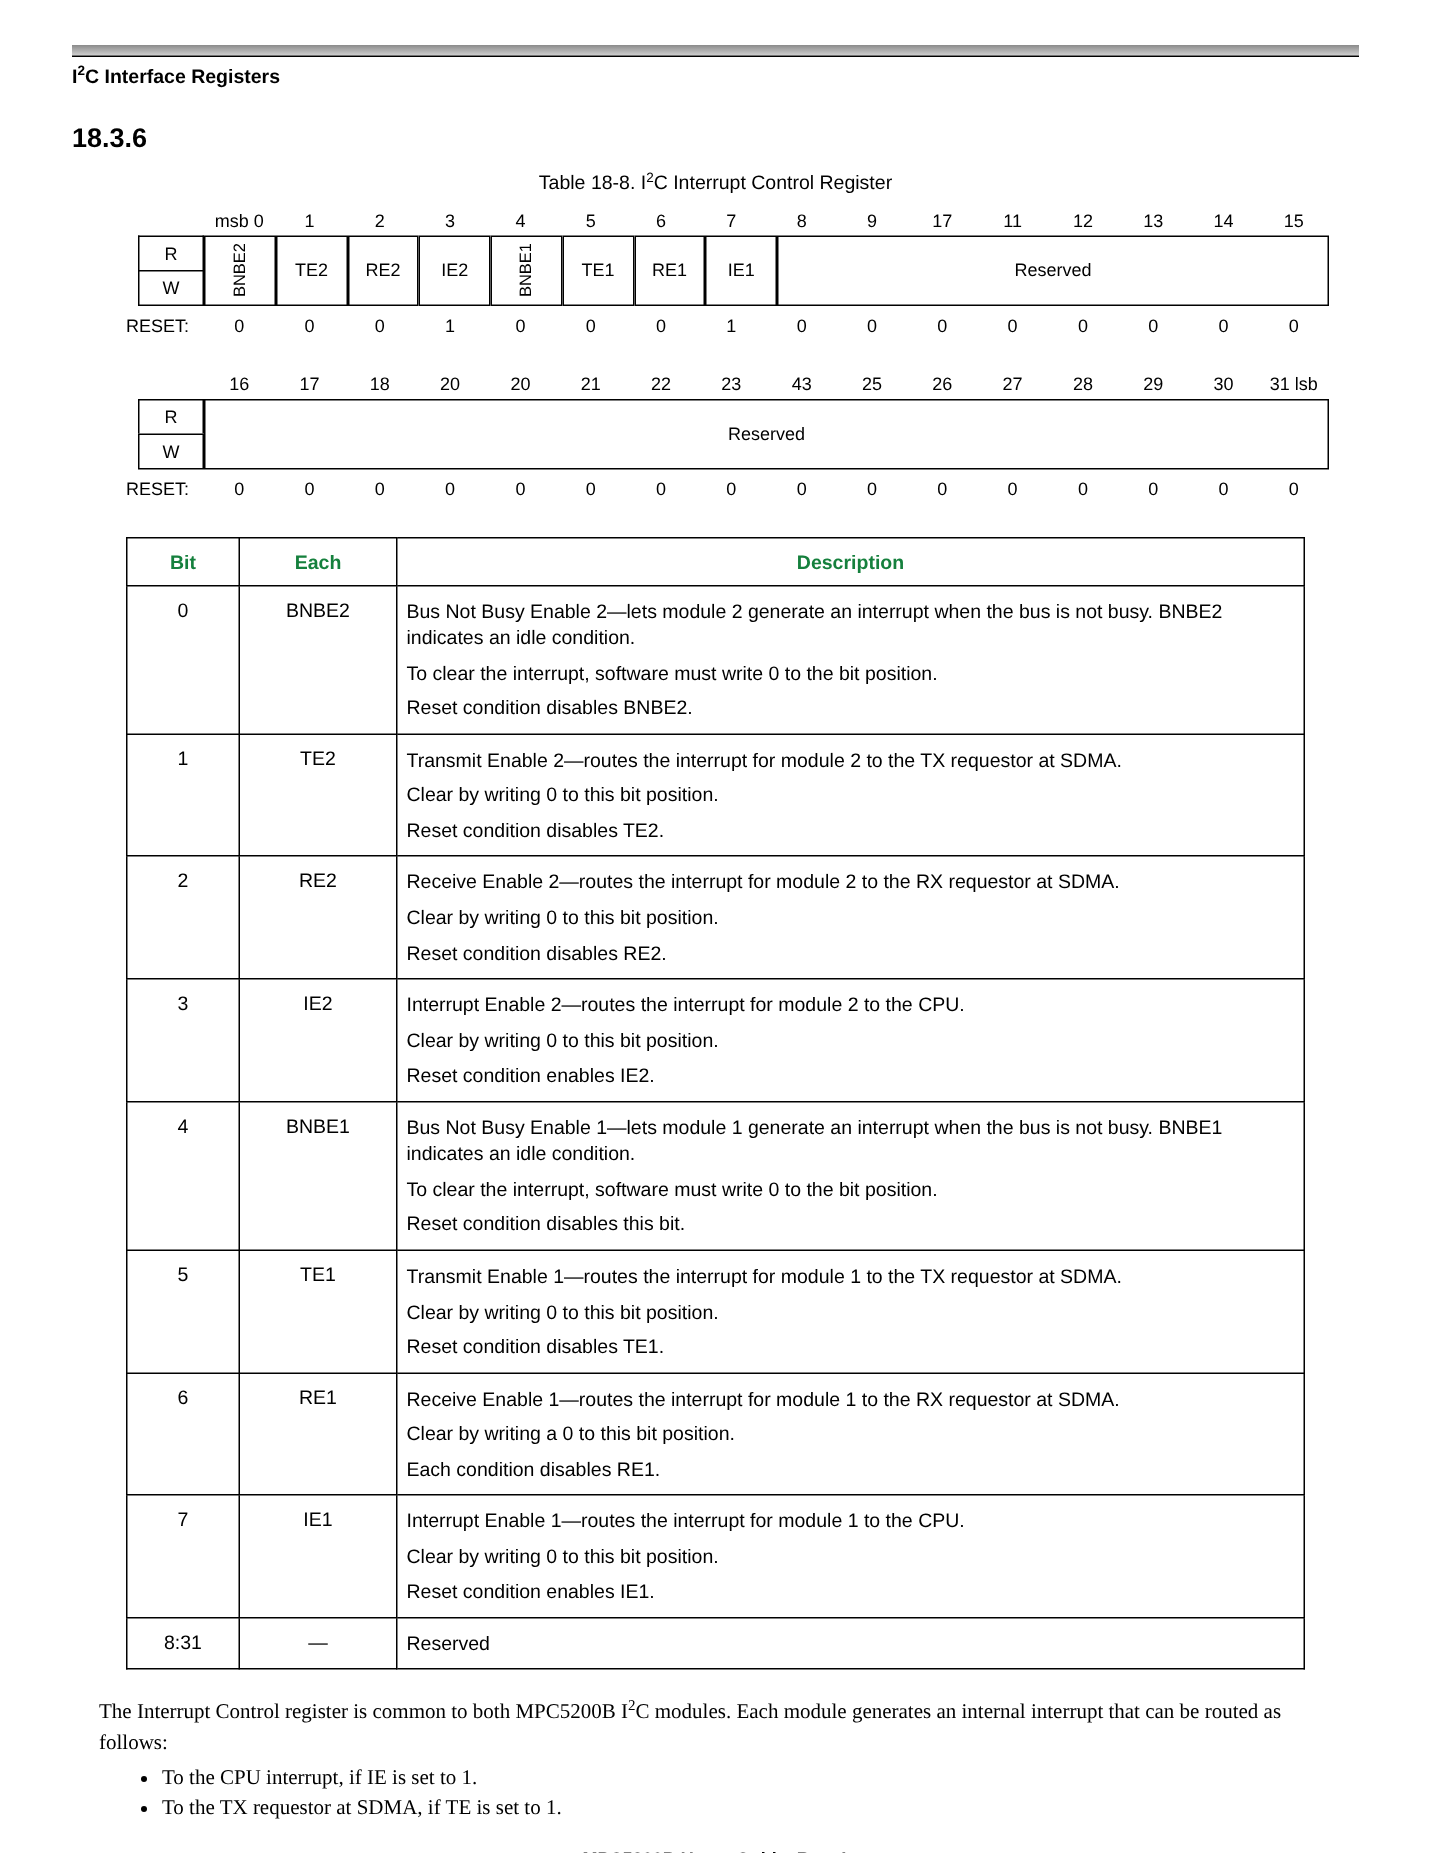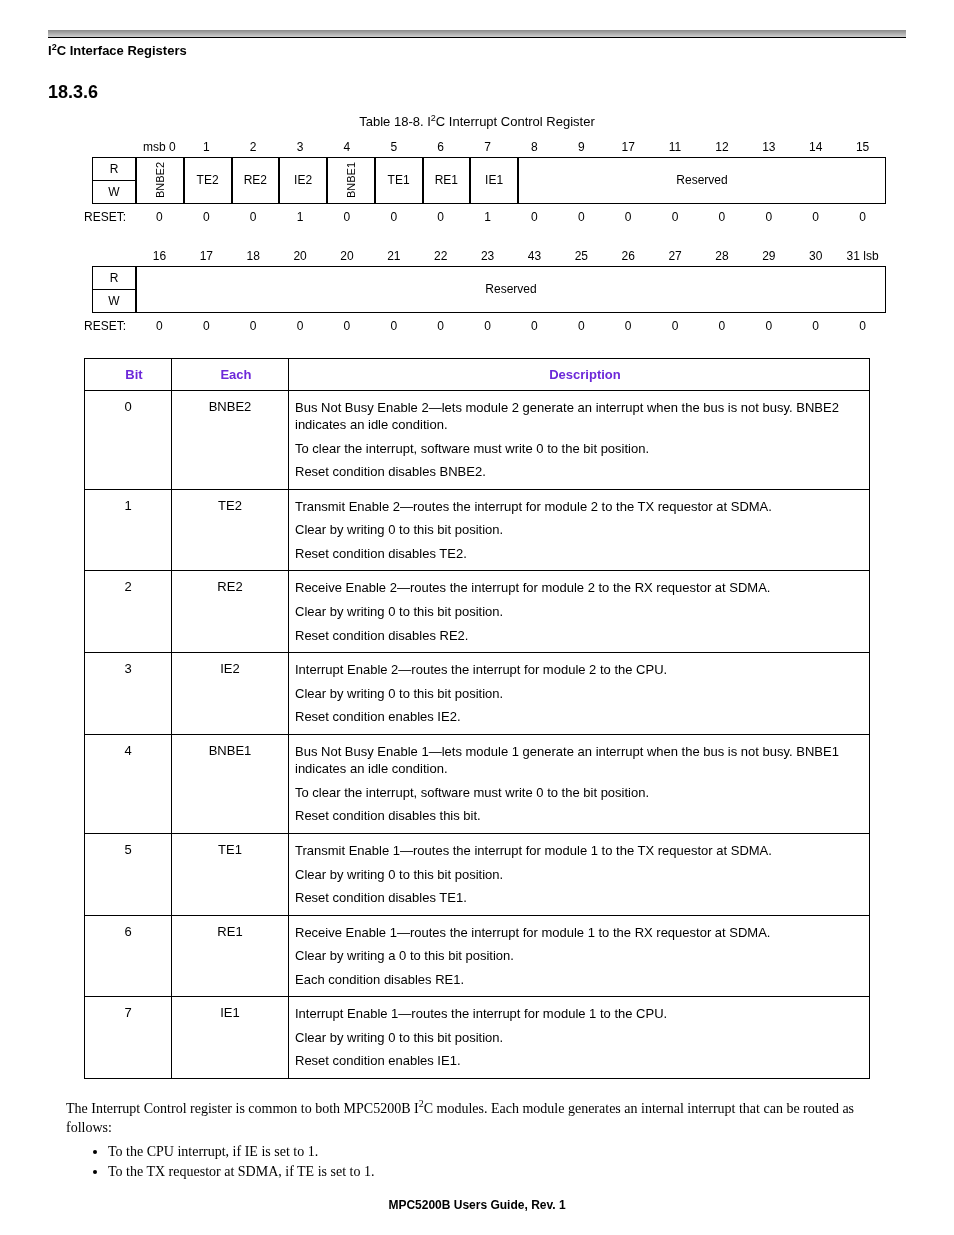--- a/index.html
+++ b/index.html
@@ -19,21 +19,21 @@
   .field{border:1px solid #000;border-left:none;display:flex;align-items:center;justify-content:center;background:#fff;}
   .field:first-child{border-left:1px solid #000;}
   .vert-txt{writing-mode:vertical-rl;transform:rotate(180deg);font-size:11px;padding:4px 0;}
   .reset-row{display:grid;grid-template-columns:70px repeat(16,1fr);text-align:center;margin-top:3px;}
   .reset-row .lbl{text-align:right;padding-right:10px;}
   .reset-row div{padding:3px 0;}
 
   
   table.desc{border-collapse:collapse;width:786px;margin:8px auto 18px auto;font-size:13px;}
   table.desc th,table.desc td{border:1px solid #000;padding:8px 6px;vertical-align:top;}
-  table.desc th{background:#fff;color:#6d28d9;text-align:center;font-weight:bold;padding-left:18px;}
+  table.desc th{background:#fff;color:#15803d;text-align:center;font-weight:bold;}
   table.desc td.bit,table.desc td.name{text-align:center;}
   table.desc td.descr p{margin:0 0 6px 0;line-height:1.35;}
   table.desc td.descr p:last-child{margin-bottom:0;}
 
   .body-text{font-family:"Times New Roman",Times,serif;font-size:14px;line-height:1.4;margin:0 18px;}
   .body-text sup{font-size:10px;}
   ul.follow{font-family:"Times New Roman",Times,serif;font-size:14px;margin:6px 0 16px 60px;padding:0;}
   ul.follow li{margin-bottom:4px;}
 
   .footer-guide{text-align:center;font-weight:bold;font-size:12px;margin-top:18px;}
@@ -236,20 +236,27 @@
       </tr>
       <tr>
         <td class="bit">7</td>
         <td class="name">IE1</td>
         <td class="descr">
           <p>Interrupt Enable 1—routes the interrupt for module 1 to the CPU.</p>
           <p>Clear by writing 0 to this bit position.</p>
           <p>Reset condition enables IE1.</p>
         </td>
       </tr>
+      <tr>
+        <td class="bit">8:31</td>
+        <td class="name">—</td>
+        <td class="descr">
+          <p>Reserved</p>
+        </td>
+      </tr>
     </tbody>
 </table>
 
 <p class="body-text">The Interrupt Control register is common to both MPC5200B I<sup>2</sup>C modules. Each module generates an internal interrupt that can be routed as follows:</p>
 <ul class="follow" id="bullets">
     <li>To the CPU interrupt, if IE is set to 1.</li>
     <li>To the TX requestor at SDMA, if TE is set to 1.</li>
   </ul>
 
 <div class="footer-guide">MPC5200B Users Guide, Rev. 1</div>

